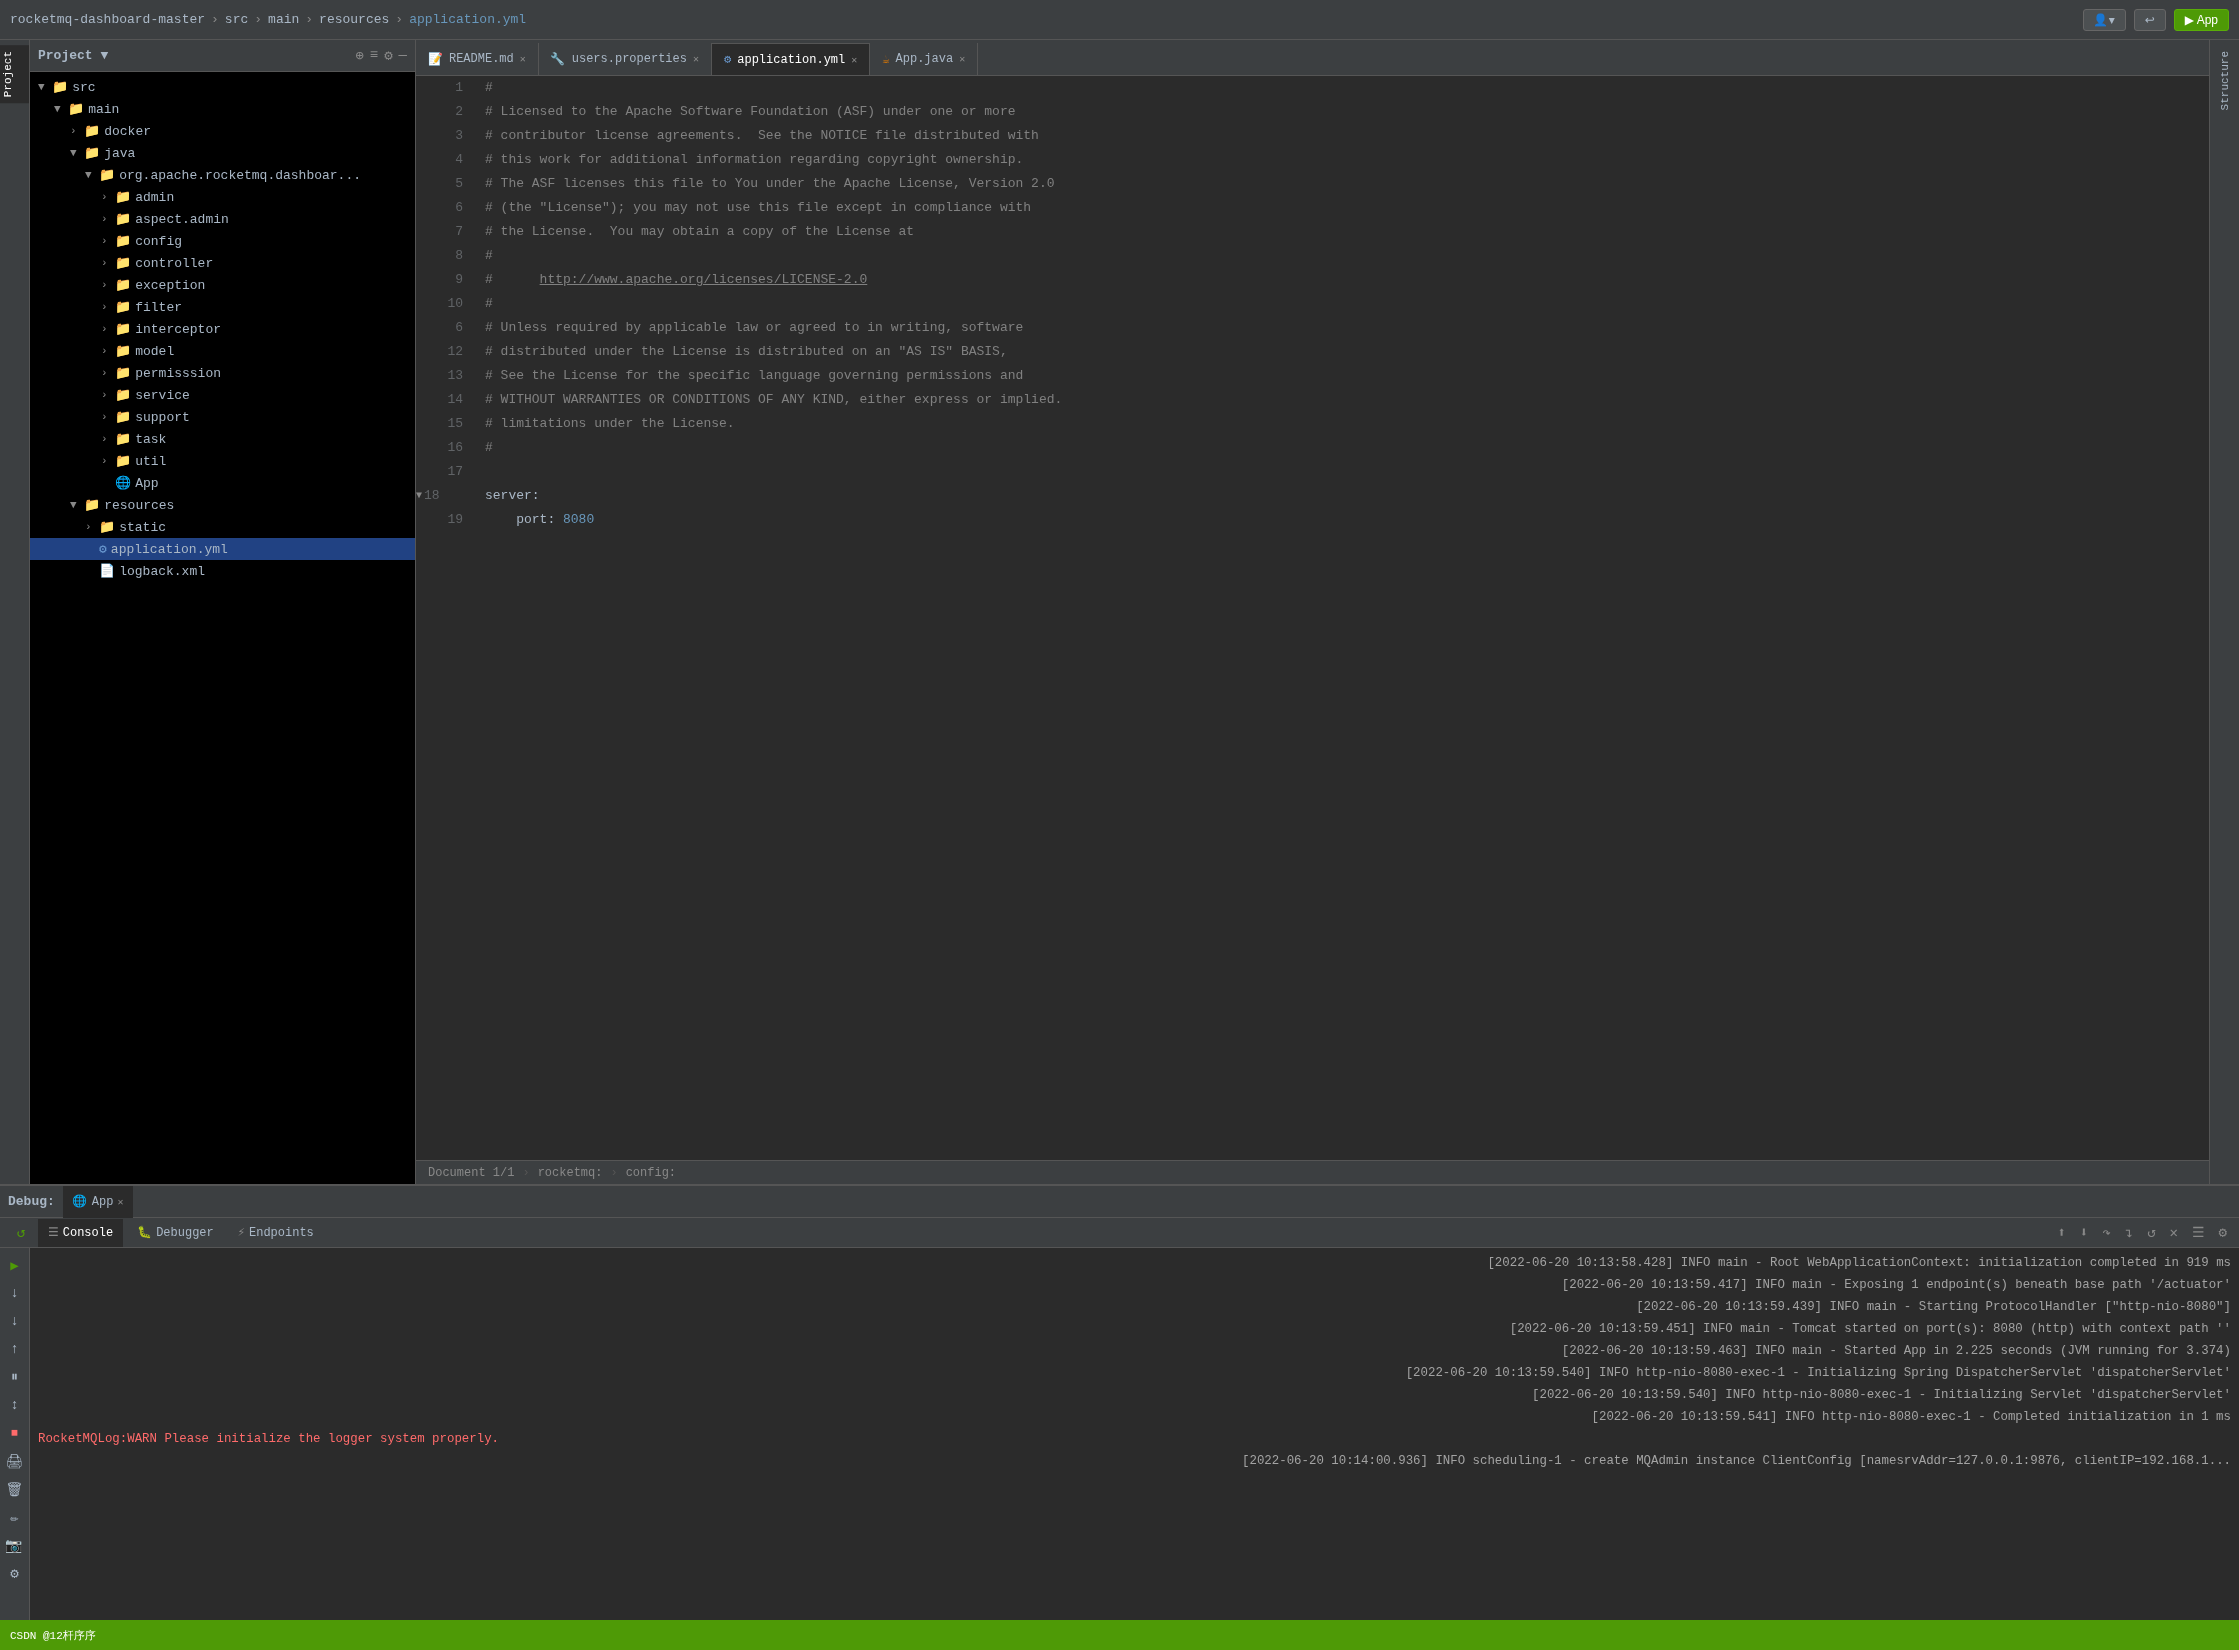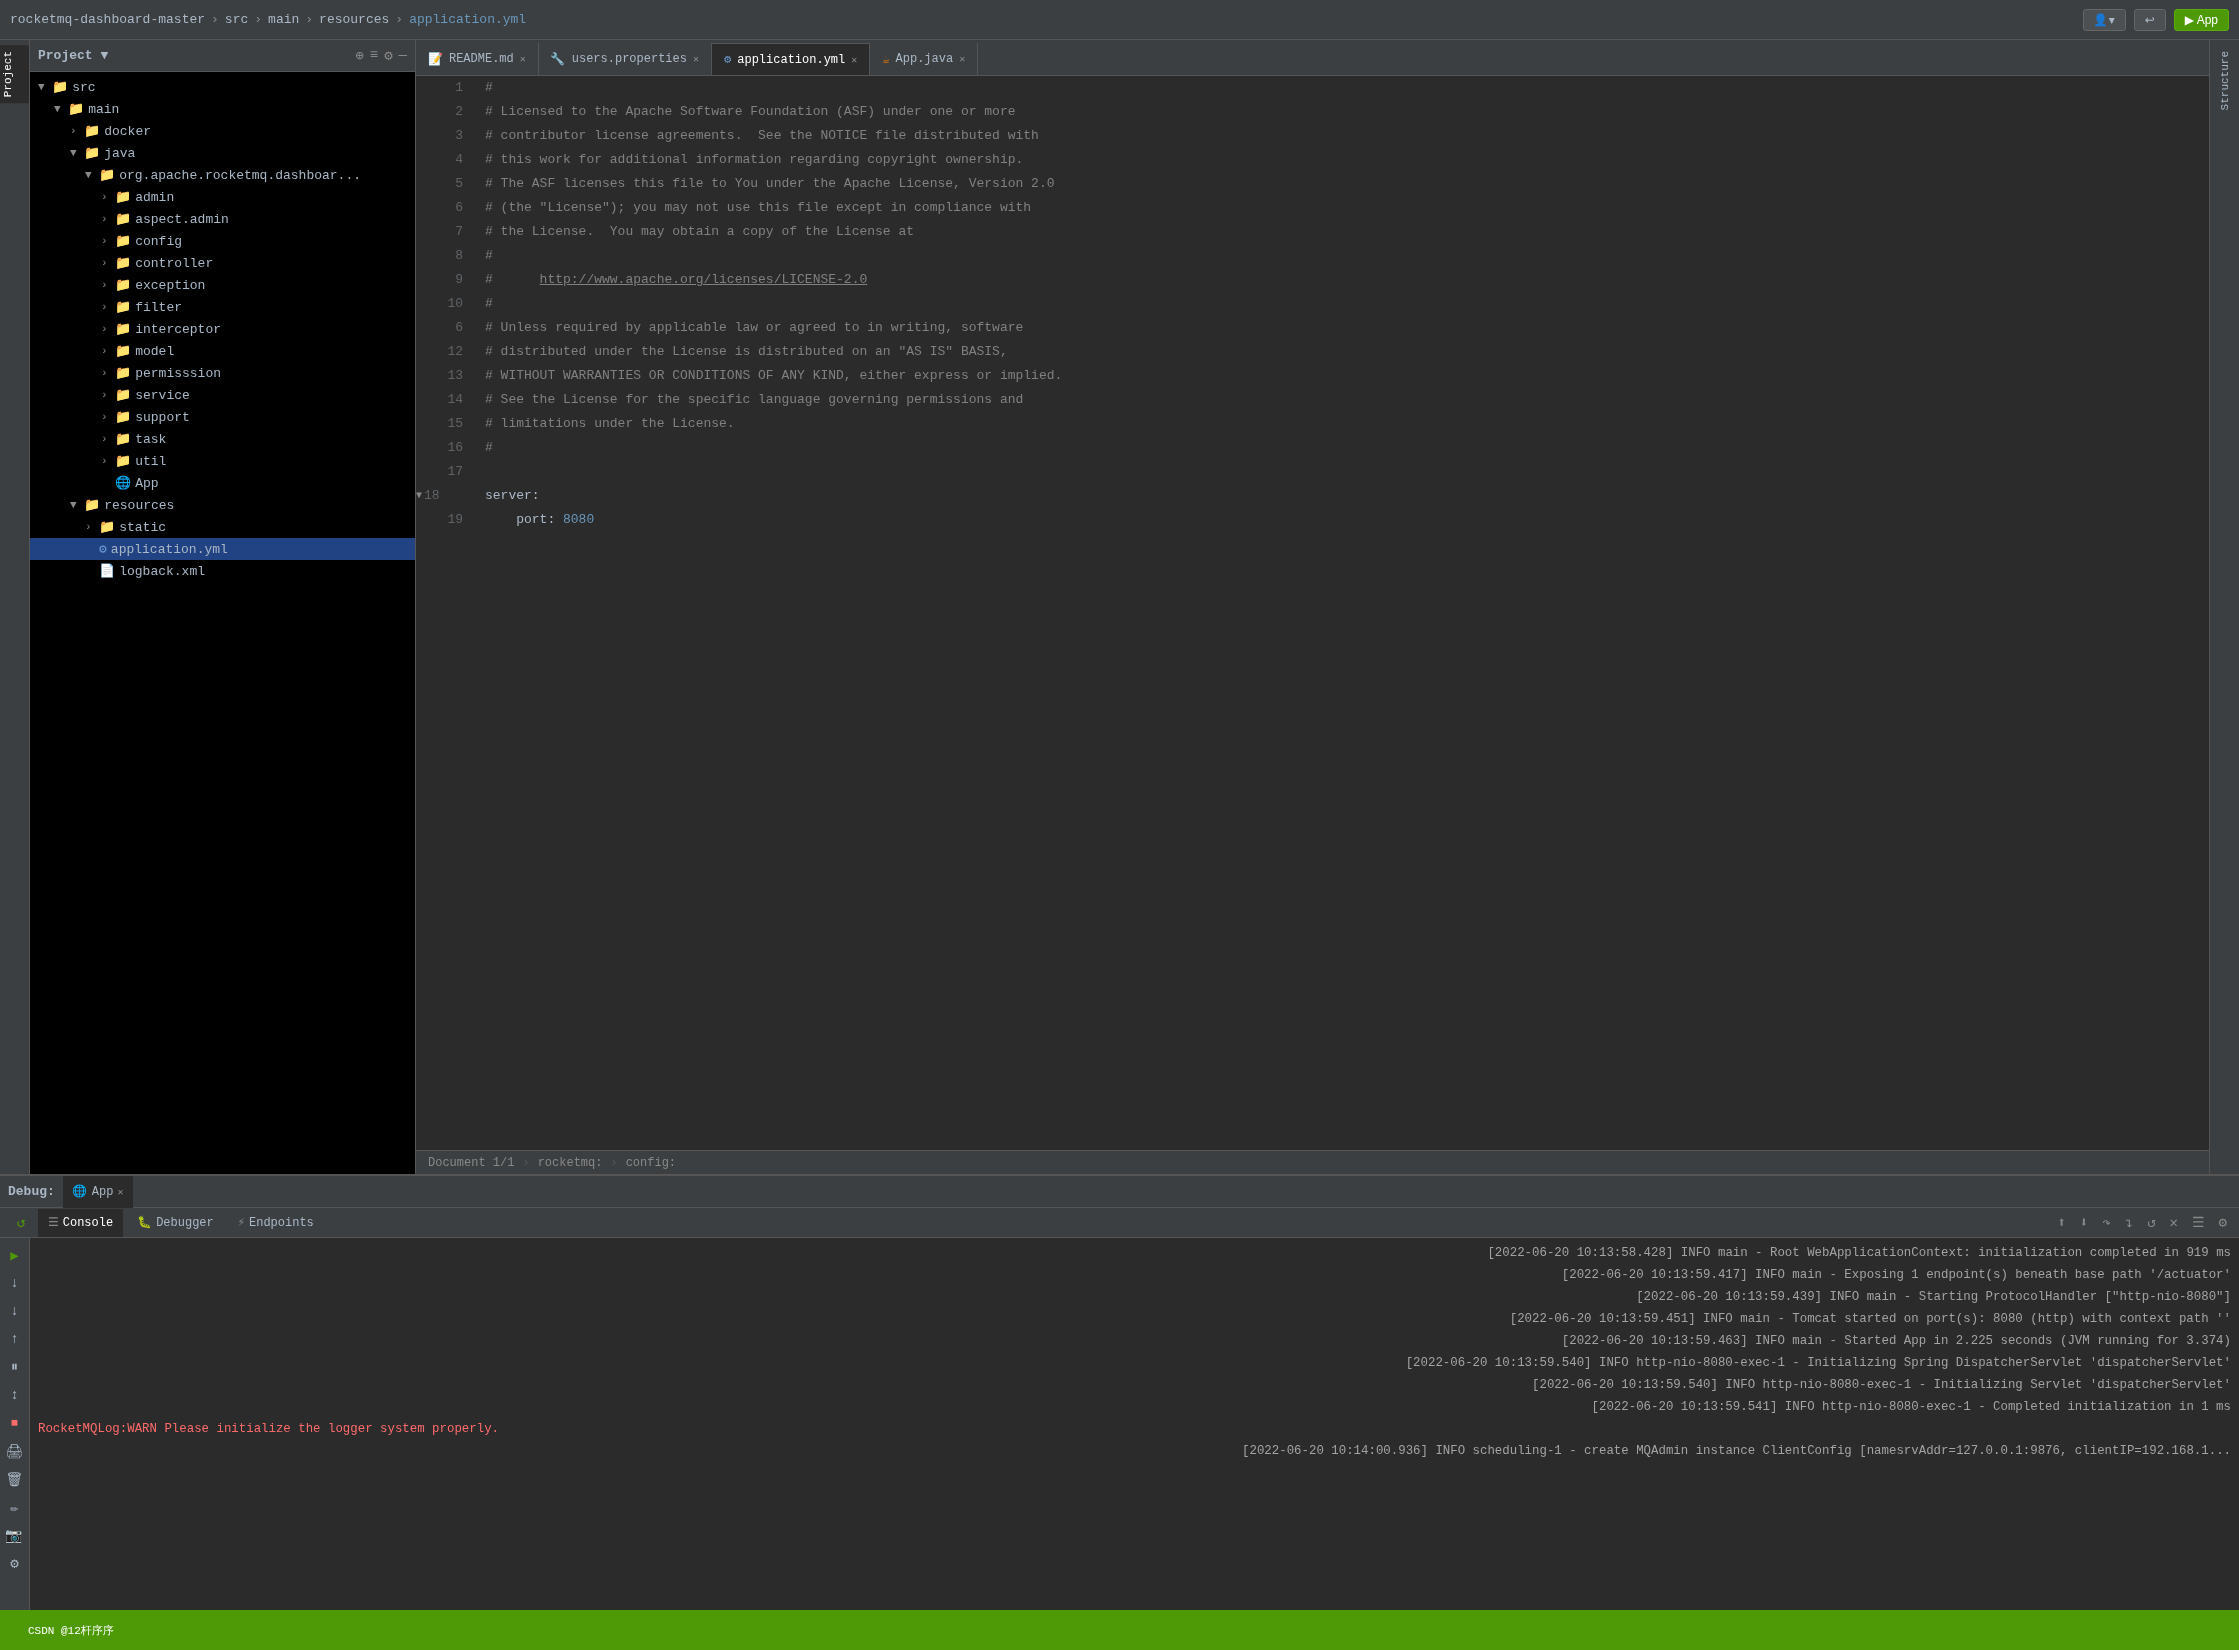--- a/index.html
+++ b/index.html
@@ -330,25 +330,25 @@
       padding: 4px 8px;
       font-size: 12.4px;
       line-height: 22px;
       background: #2b2b2b;
     }
     .log-line { color: #a3a3a3; white-space: pre-wrap; text-align: right; }
     .log-warn { color: #ff6b6b; white-space: pre-wrap; }
 
     
     .status-bar {
-      height: 40px;
+      height: 30px;
       background: #4e9a06;
       display: flex;
       align-items: center;
-      padding: 0 28px;
+      padding: 0 10px;
       font-size: 11px;
       color: white;
       flex-shrink: 0;
     }
 
     
     .left-tool-strip {
       width: 30px;
       background: #3c3f41;
       border-right: 1px solid #555;
@@ -611,22 +611,22 @@
         <div class="line comment"># contributor license agreements.  See the NOTICE file distributed with</div>
         <div class="line comment"># this work for additional information regarding copyright ownership.</div>
         <div class="line comment"># The ASF licenses this file to You under the Apache License, Version 2.0</div>
         <div class="line comment"># (the "License"); you may not use this file except in compliance with</div>
         <div class="line comment"># the License.  You may obtain a copy of the License at</div>
         <div class="line comment">#</div>
         <div class="line comment">#      <span style="text-decoration:underline">http://www.apache.org/licenses/LICENSE-2.0</span></div>
         <div class="line comment">#</div>
         <div class="line comment"># Unless required by applicable law or agreed to in writing, software</div>
         <div class="line comment"># distributed under the License is distributed on an "AS IS" BASIS,</div>
+        <div class="line comment"># See the License for the specific language governing permissions and</div>
         <div class="line comment"># WITHOUT WARRANTIES OR CONDITIONS OF ANY KIND, either express or implied.</div>
-        <div class="line comment"># See the License for the specific language governing permissions and</div>
         <div class="line comment"># limitations under the License.</div>
         <div class="line comment">#</div>
         <div class="line">&nbsp;</div>
         <div class="line"><span style="color:#a9b7c6">server:</span></div>
         <div class="line"><span style="color:#a9b7c6">    port: </span><span style="color:#6897bb">8080</span></div>
       </div>
     </div>
 
     <div class="editor-status">
       <span>Document 1/1</span>

